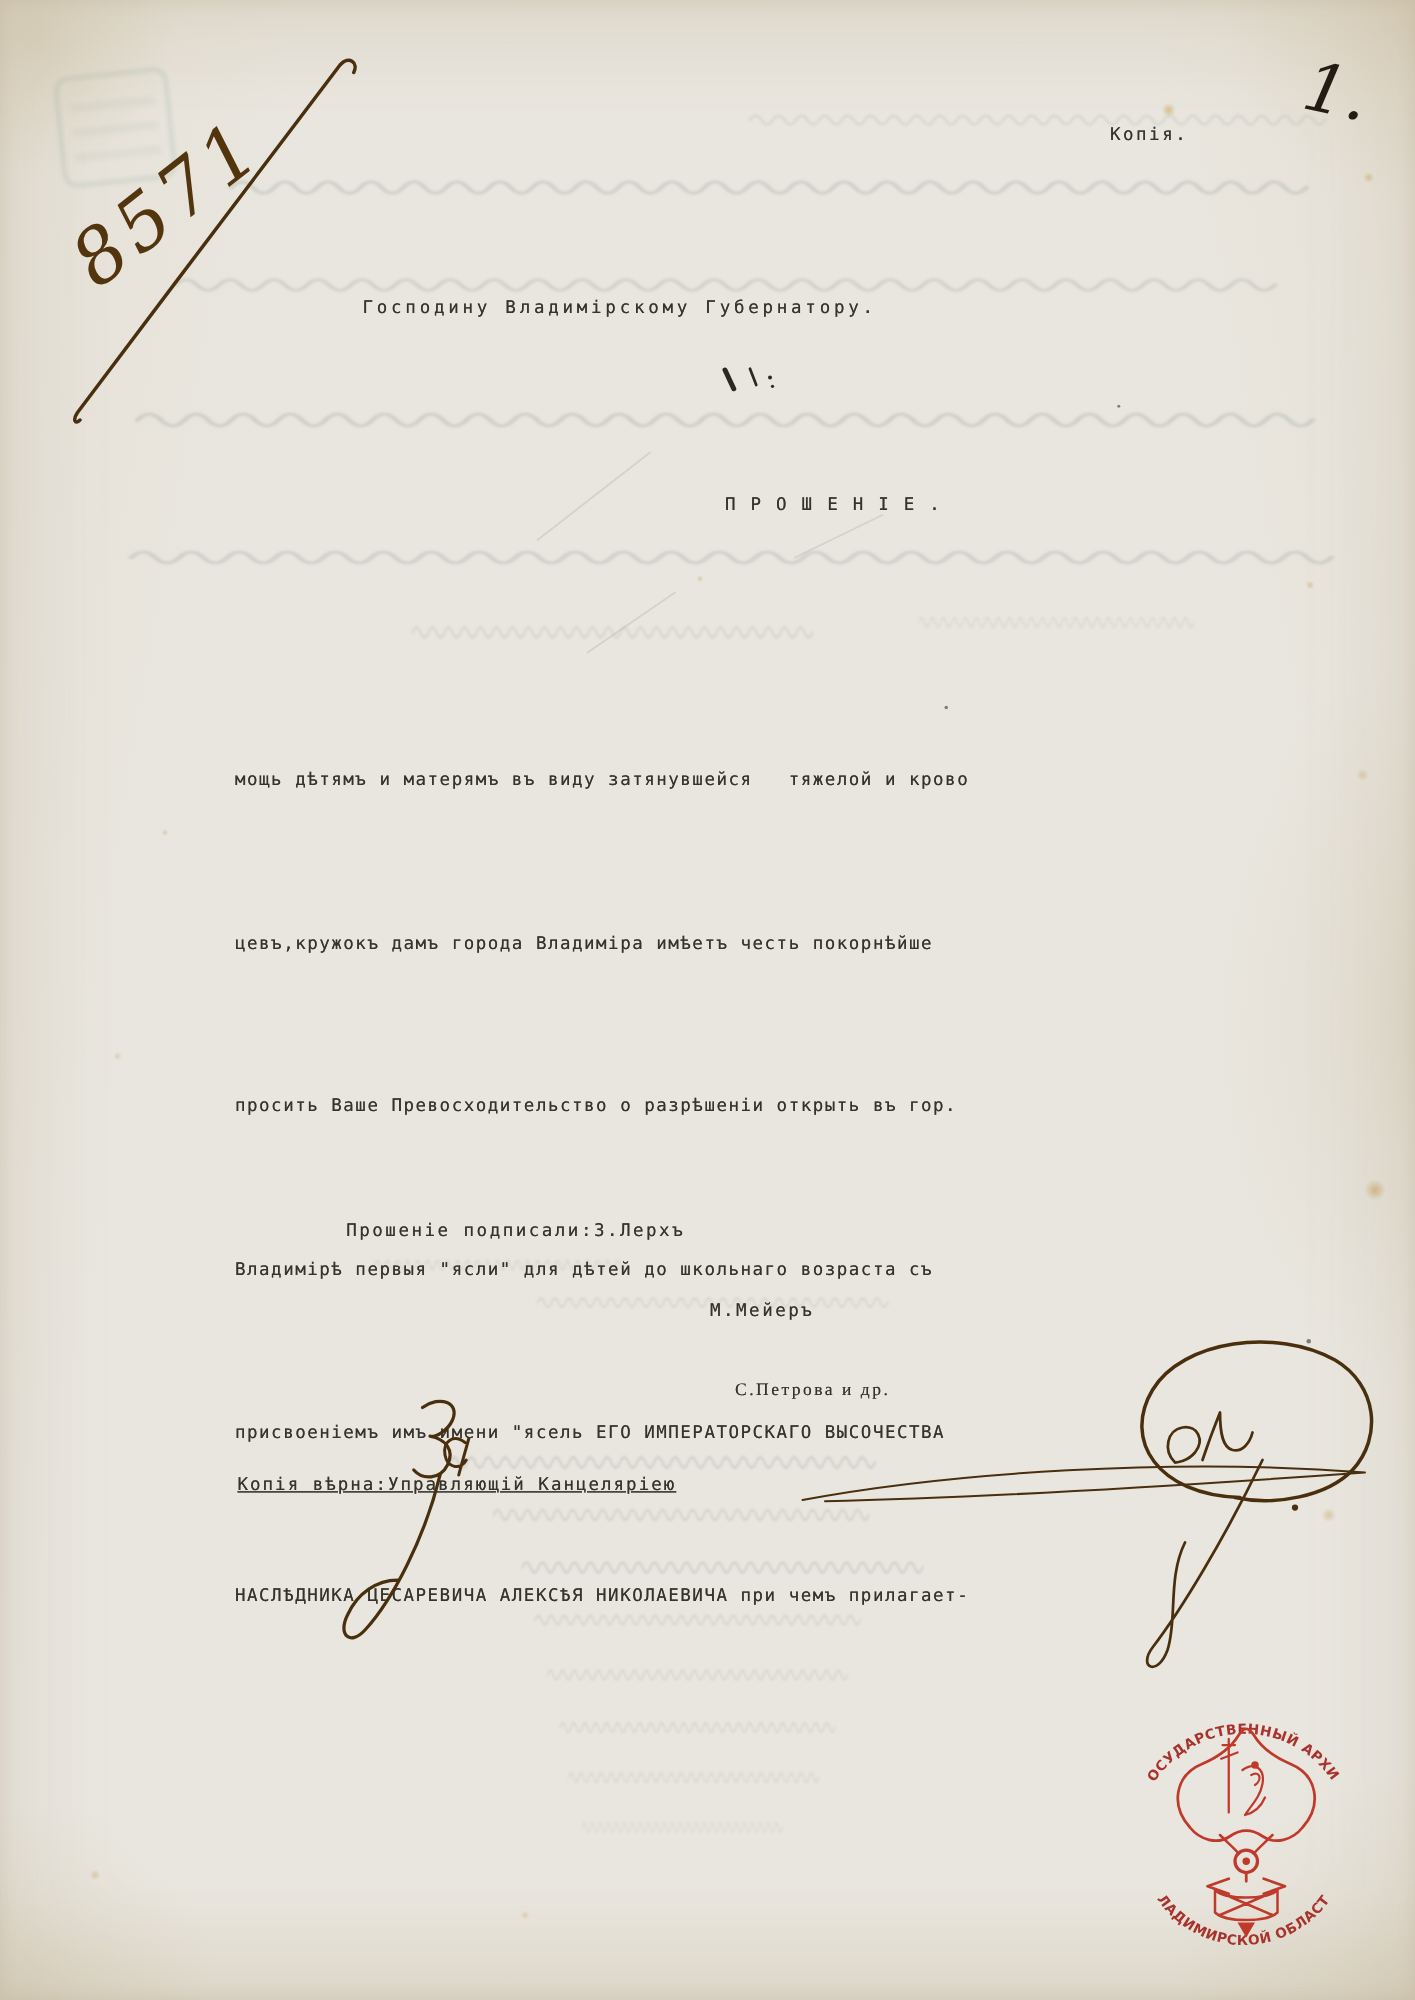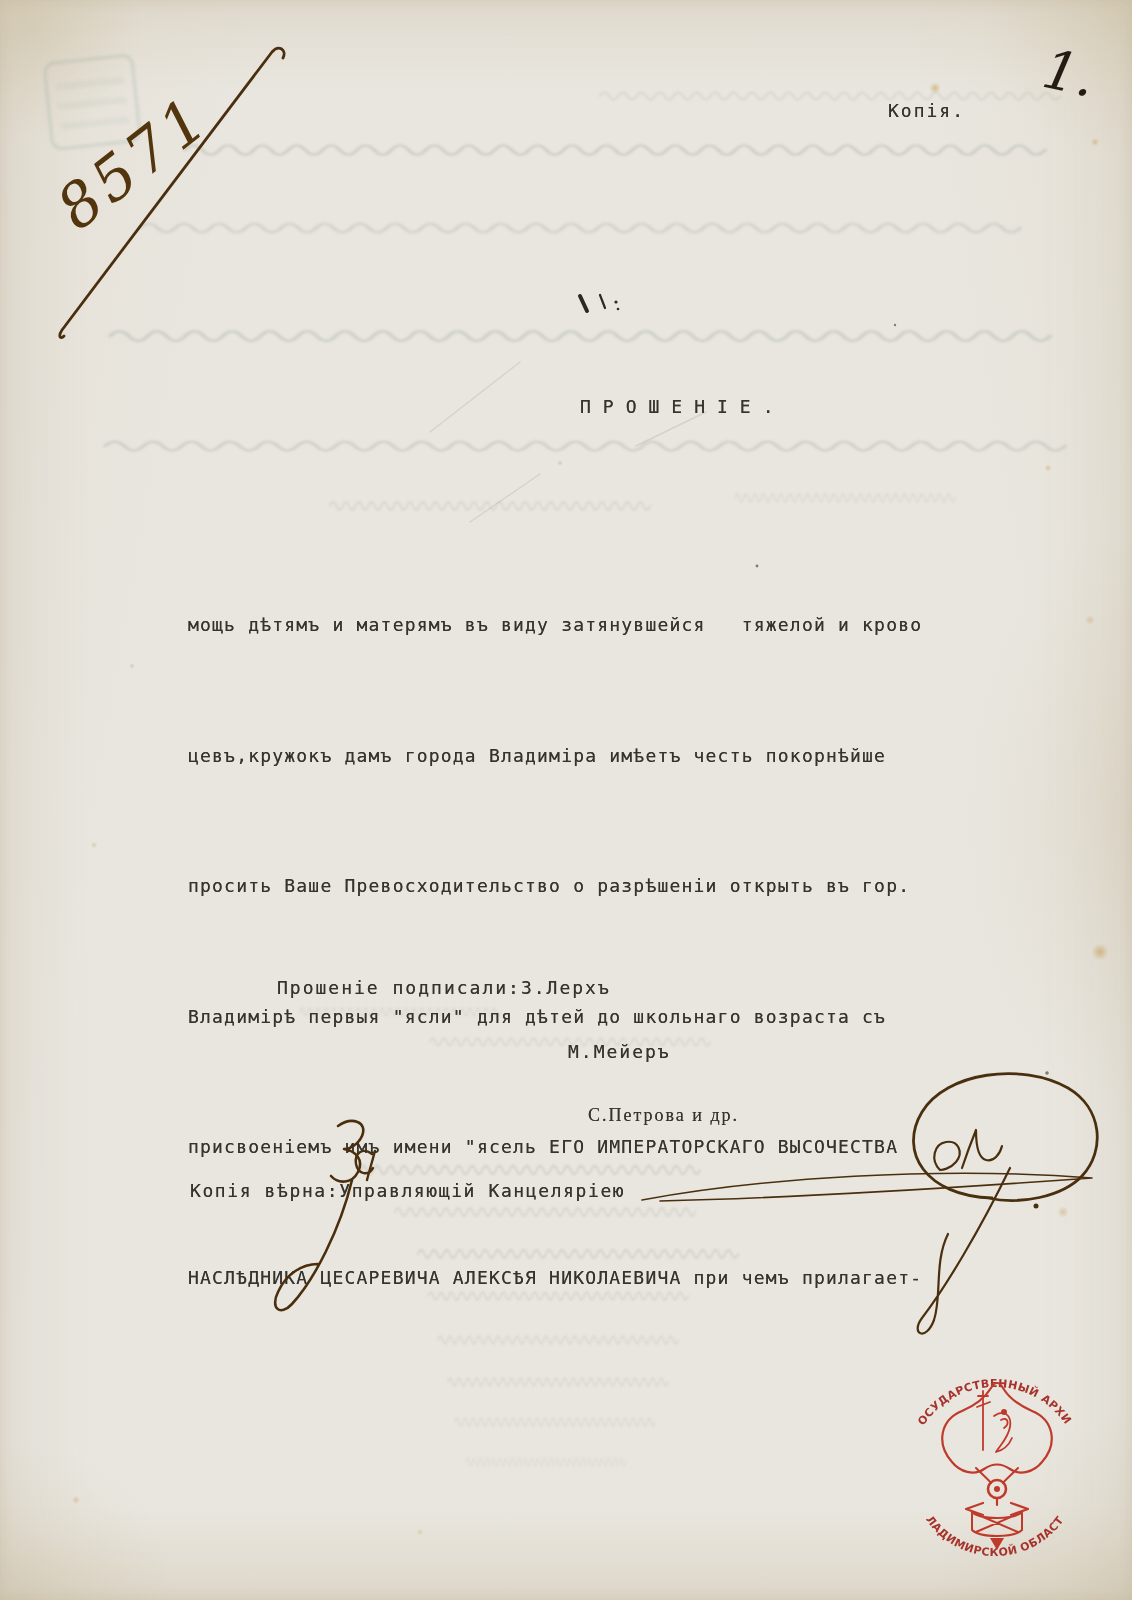--- a/index.html
+++ b/index.html
@@ -27,33 +27,33 @@
       radial-gradient(4px 4px at 560px 463px,  rgba(180,140,60,.32), rgba(180,140,60,0) 72%),
       radial-gradient(4px 4px at 132px 666px,  rgba(180,140,60,.30), rgba(180,140,60,0) 72%),
       radial-gradient(5px 5px at 94px 845px,   rgba(180,140,60,.26), rgba(180,140,60,0) 72%),
       radial-gradient(160px 160px at 30px 30px,   rgba(180,160,110,.20), rgba(180,160,110,0) 70%),
       radial-gradient(200px 200px at 1120px 20px, rgba(180,160,110,.16), rgba(180,160,110,0) 70%),
       radial-gradient(240px 420px at 1132px 820px,rgba(170,150,100,.12), rgba(170,150,100,0) 70%),
       radial-gradient(220px 220px at 20px 1596px, rgba(170,150,100,.14), rgba(170,150,100,0) 70%),
       radial-gradient(260px 260px at 1120px 1596px,rgba(170,150,100,.14), rgba(170,150,100,0) 70%);
   }
   .typed{
-    position:absolute;font-size:18px;color:#36332c;letter-spacing:1.2px;white-space:pre;
+    position:absolute;font-size:14px;color:#36332c;letter-spacing:1.2px;white-space:pre;
     text-shadow:0 0 .5px rgba(54,51,44,.75);
   }
   .copy-label{left:888px;top:100px;letter-spacing:2px;}
   .hdr1{left:276px;top:176px;letter-spacing:14px;}
   .hdr2{left:290px;top:238px;letter-spacing:3px;}
   .title{left:580px;top:386px;letter-spacing:12px;margin-top:10px;}
   .body-block{left:188px;top:516px;line-height:43.5px;}
   .body-block .indent{padding-left:72px;}
   .sig1{left:277px;top:977px;letter-spacing:2px;}
   .sig2{left:568px;top:1041px;letter-spacing:2px;}
   .sig3{left:588px;top:1105px;letter-spacing:2px;font-family:Liberation Serif, serif;}
-  .cert{left:190px;top:1180px;letter-spacing:1.6px;}
+  .cert{left:190px;top:1180px;letter-spacing:1.6px;text-decoration:underline;}
   svg.layer{position:absolute;left:0;top:0;pointer-events:none;}
   .under{z-index:1;} .typed{z-index:2;} .over{z-index:3;}
   .bl{stroke:#9ba79e;fill:none;stroke-width:2;vector-effect:non-scaling-stroke;stroke-linecap:round;}
   .pencil{stroke:#aab2a8;fill:none;stroke-width:1.5;stroke-linecap:round;}
   .hand{stroke:#4a2f0e;fill:none;stroke-linecap:round;stroke-linejoin:round;}
   .hw-num{font:italic 60px "DejaVu Serif",serif;fill:#53350d;letter-spacing:5px;}
   .hw-page{font:italic 54px "DejaVu Serif",serif;fill:#241b12;}
   .smudge{stroke:#2c2822;fill:none;stroke-linecap:round;}
   .stamp{stroke:#c03a2c;fill:none;stroke-linecap:round;stroke-linejoin:round;}
   .stamp-fill{fill:#c03a2c;stroke:none;}
@@ -101,20 +101,21 @@
     </g>
     <g opacity=".26" filter="url(#blur2)" transform="translate(44,64) rotate(-6)">
       <rect x="0" y="0" width="88" height="86" rx="10" fill="none" stroke="#7d9c90" stroke-width="2.5"></rect>
       <use href="#sq" class="bl" transform="translate(10,24) scale(0.17,0.8)" style="stroke:#7d9c90"></use>
       <use href="#sq" class="bl" transform="translate(10,44) scale(0.17,0.8)" style="stroke:#7d9c90"></use>
       <use href="#sq" class="bl" transform="translate(10,64) scale(0.17,0.8)" style="stroke:#7d9c90"></use>
     </g>
   </svg>
 
   <div class="typed copy-label">Копія.</div>
+  <div class="typed hdr2">Господину Владимірскому Губернатору.</div>
   <div class="typed title">ПРОШЕНІЕ.</div>
 
   <div class="typed body-block">
     <div>мощь дѣтямъ и матерямъ въ виду затянувшейся   тяжелой и крово</div>
     <div>цевъ,кружокъ дамъ города Владиміра имѣетъ честь покорнѣйше</div>
     <div>просить Ваше Превосходительство о разрѣшеніи открыть въ гор.</div>
     <div>Владимірѣ первыя "ясли" для дѣтей до школьнаго возраста съ</div>
     <div>присвоеніемъ имъ имени "ясель ЕГО ИМПЕРАТОРСКАГО ВЫСОЧЕСТВА</div>
     <div>НАСЛѢДНИКА ЦЕСАРЕВИЧА АЛЕКСѢЯ НИКОЛАЕВИЧА при чемъ прилагает-</div>
     

